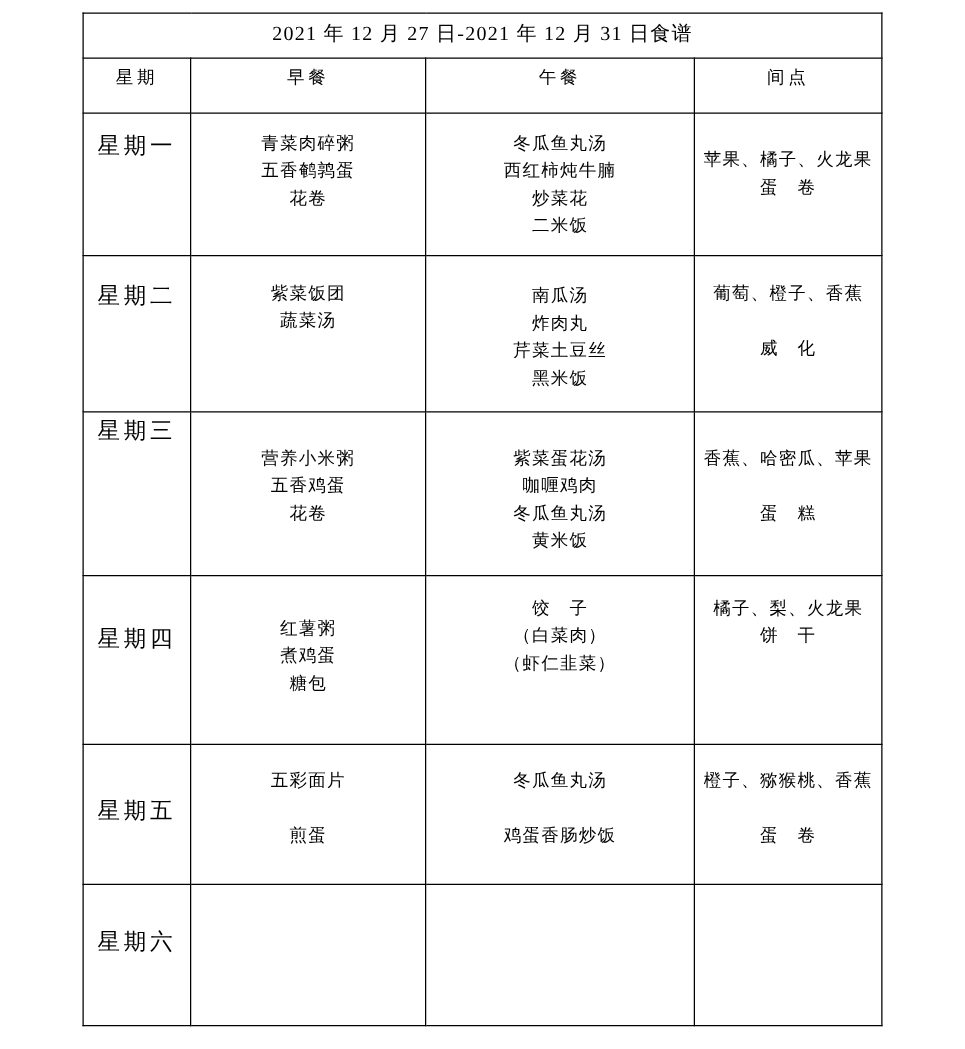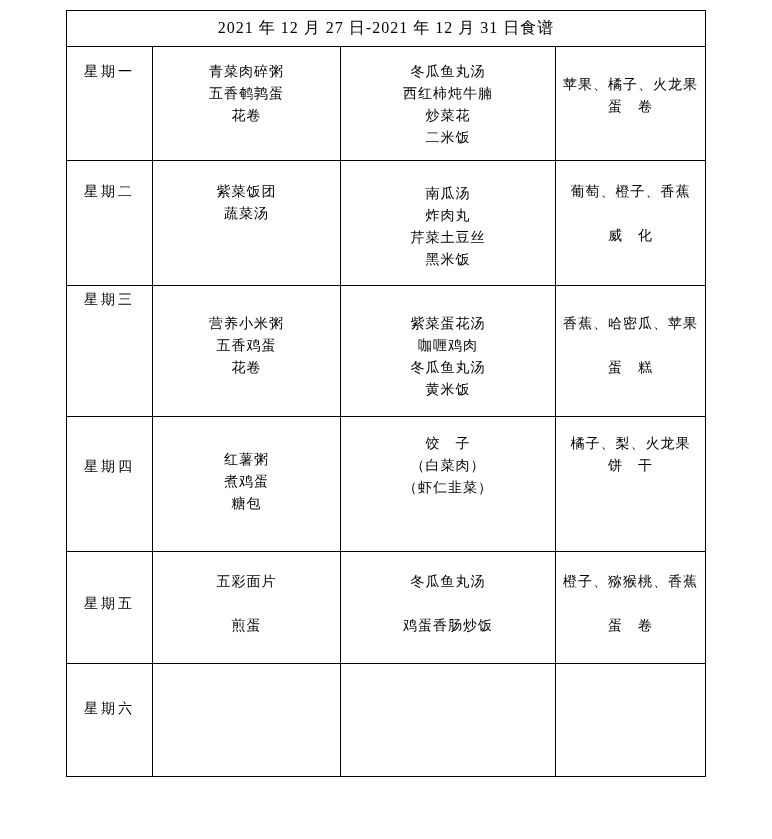--- a/index.html
+++ b/index.html
@@ -29,21 +29,21 @@
     line-height: 34px;
     letter-spacing: 1px;
   }
   .hdr {
     font-size: 14px;
     letter-spacing: 3px;
     padding-top: 5px !important;
     line-height: 22px;
   }
   .day {
-    font-size: 14px;
+    font-size: 18px;
     letter-spacing: 3px;
     line-height: 22px;
     margin-left: 48px;
   }
   .line {
     font-size: 14px;
     line-height: 22px;
     min-height: 22px;
     letter-spacing: 1px;
     white-space: pre;
@@ -59,20 +59,26 @@
       <col style="width:188px">
       <col style="width:215px">
       <col style="width:150px">
     </colgroup>
 
     <tbody>
         <tr style="height:36px">
       <td colspan="4" class="title-cell">2021 年 12 月 27 日-2021 年 12 月 31 日食谱</td>
     </tr>
 
+    <tr style="height:44px">
+      <th class="hdr">星期</th>
+      <th class="hdr">早餐</th>
+      <th class="hdr">午餐</th>
+      <th class="hdr">间点</th>
+    </tr>
 
     <tr style="height:114px">
       <td class="day" style="padding-top:14px">星期一</td>
       <td style="padding-top:14px">
         <div class="line">青菜肉碎粥</div>
         <div class="line">五香鹌鹑蛋</div>
         <div class="line">花卷</div>
       </td>
       <td style="padding-top:14px">
         <div class="line">冬瓜鱼丸汤</div>

